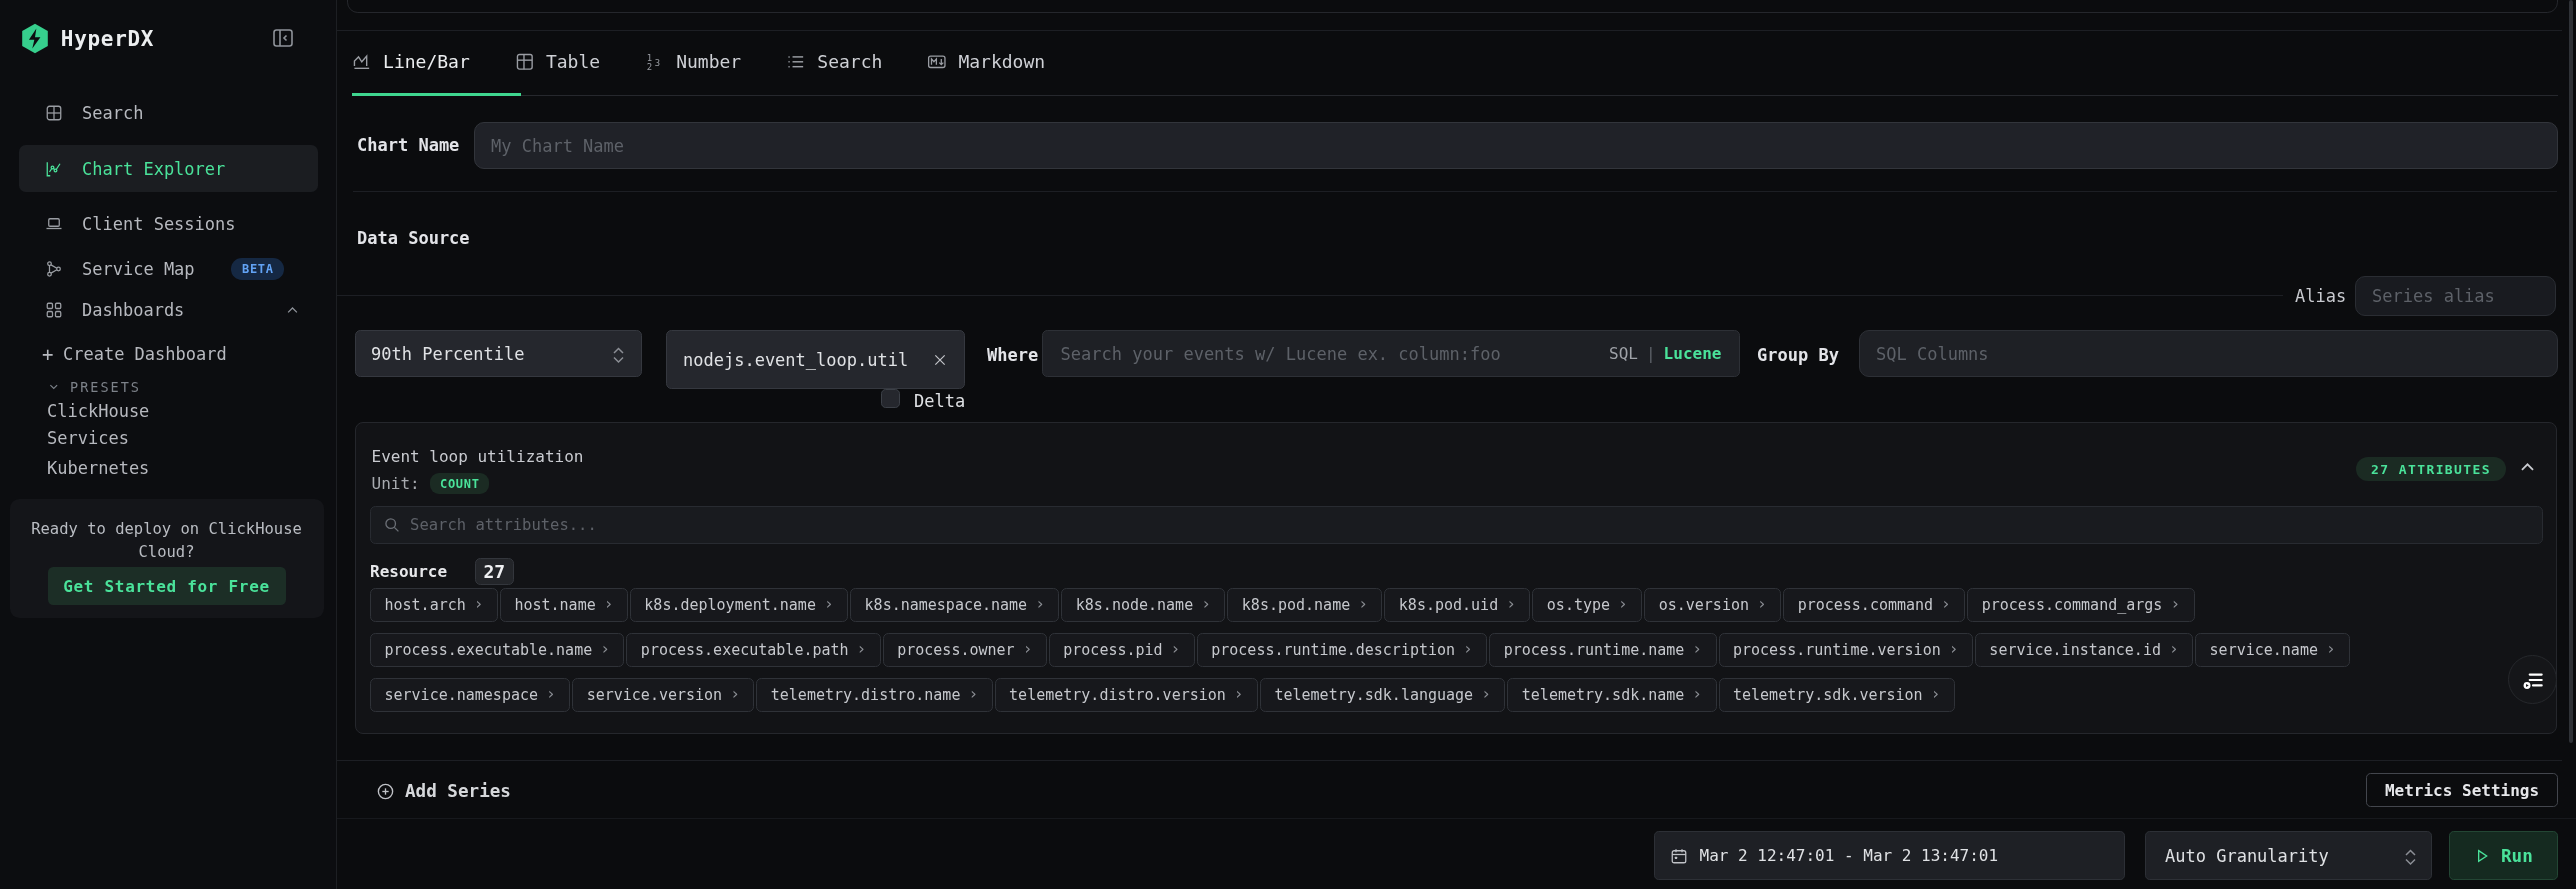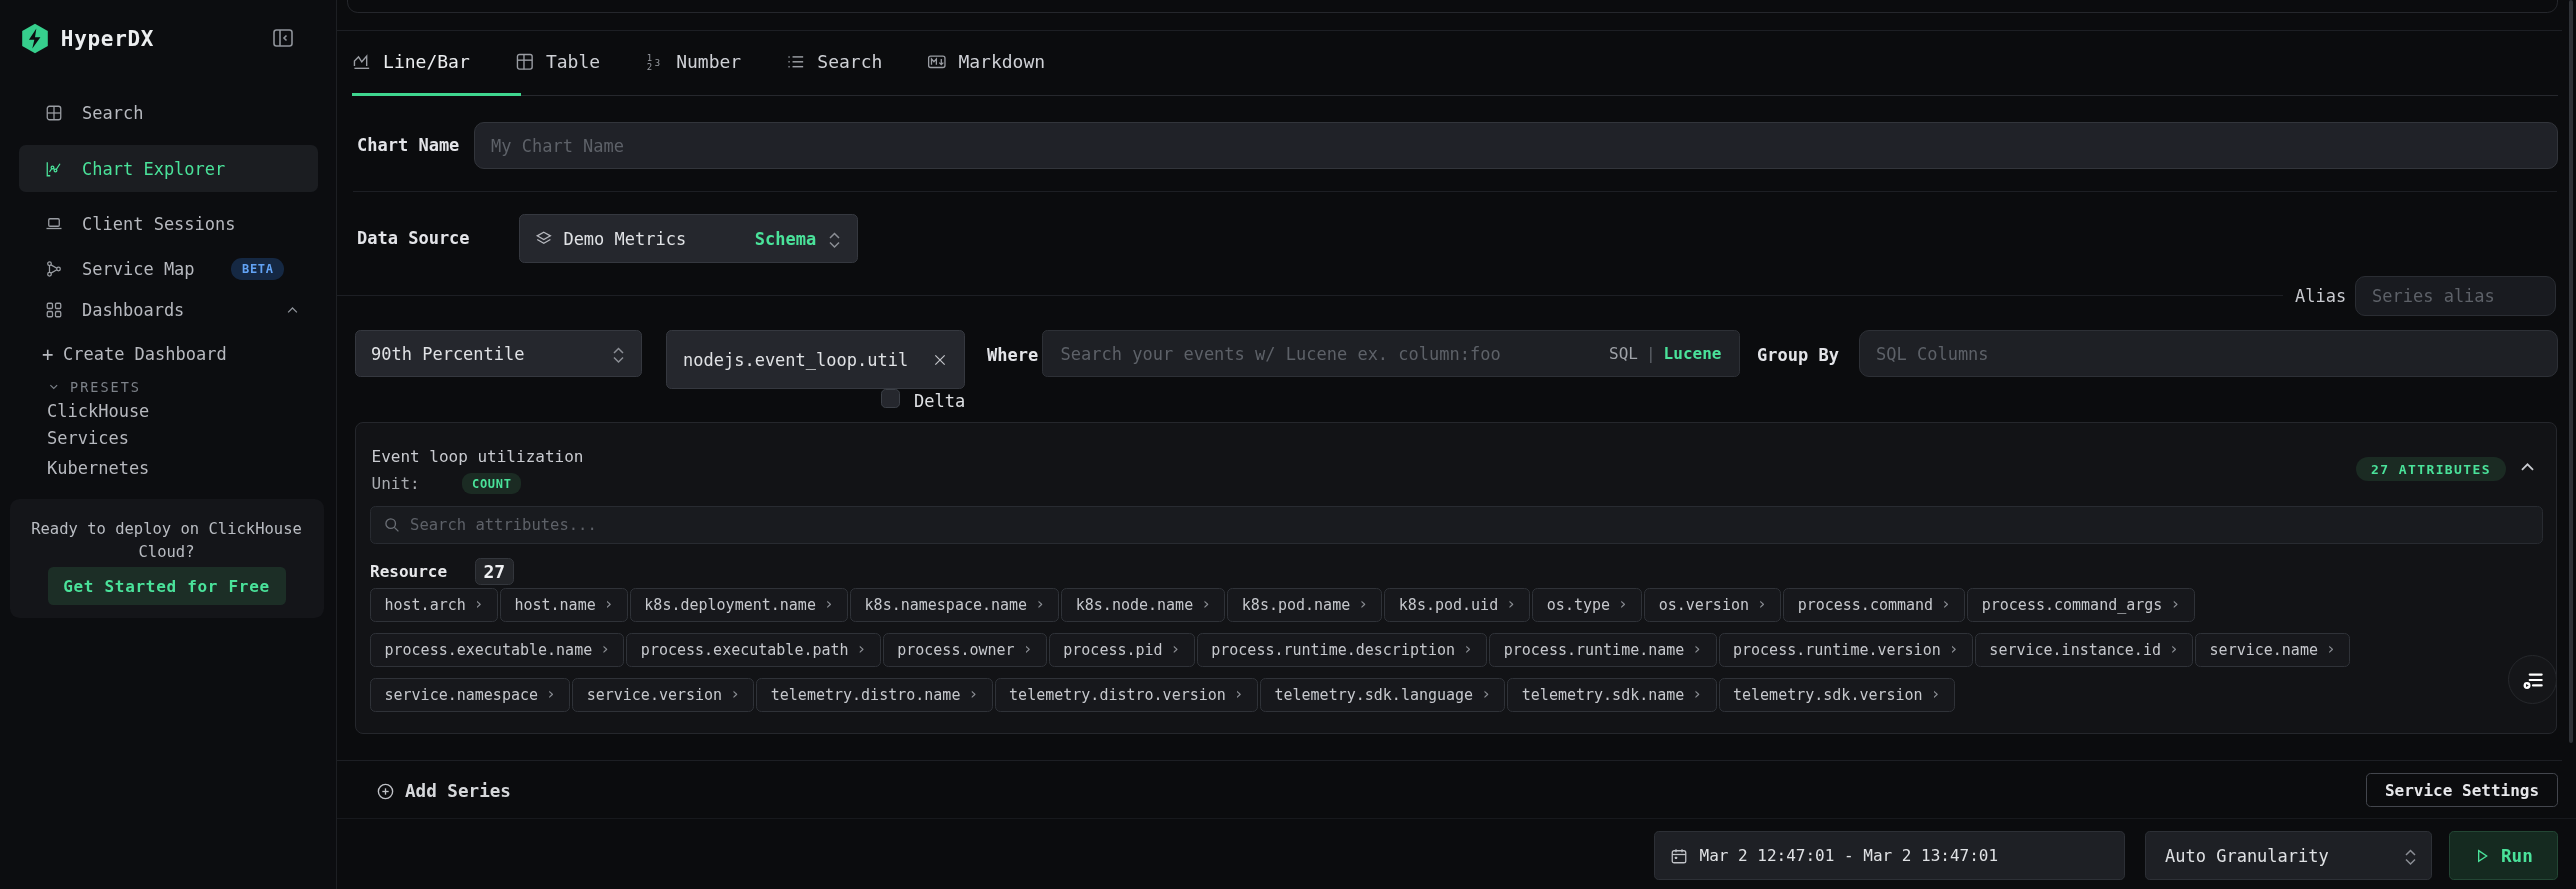--- a/index.html
+++ b/index.html
@@ -88,21 +88,21 @@
   .checkbox { position:absolute; width:19px; height:19px; background:#25272d;
               border:0.7px solid #3c4047; border-radius:4.7px; cursor:pointer; }
 
   
   .panel { position:absolute; left:18px; top:422px; width:2202px; height:312px;
            background:#121316; border:0.7px solid #25272c; border-radius:8px; }
   .panel-title { position:absolute; left:15.5px; top:24px; font-size:16px; color:#c9cbd0; }
   .unit-row { position:absolute; left:15.5px; top:50px; height:21.6px; display:flex;
               align-items:center; gap:10.8px; font-size:16px; color:#a7aaaf; }
   .count-badge { background:#1b2b23; color:#4ae29a; font-size:12px; font-weight:bold;
-                 letter-spacing:0.7px; border-radius:9px; padding:3.4px 9.5px;margin-left:32px; }
+                 letter-spacing:0.7px; border-radius:9px; padding:3.4px 9.5px; }
   .attr-badge { position:absolute; right:50px; top:34px; background:#1b2b23; color:#4ae29a;
                 font-size:13px; font-weight:bold; letter-spacing:1.4px; border-radius:12px;
                 padding:4.7px 15px; }
   .panel-collapse { position:absolute; right:19px; top:35px; width:19px; height:19px;
                     color:#c9cbd0; cursor:pointer; }
   .attr-search { position:absolute; left:14px; top:83px; width:2173px; height:38px;
                  background:#191b1f; border:0.7px solid #282b31; border-radius:5.4px;
                  display:flex; align-items:center; padding:0 12px; gap:9.5px; }
   .attr-search svg { width:17.6px; height:17.6px; color:#6b6f76; flex:0 0 auto; }
   .attr-search input { background:transparent; border:none; outline:none; flex:1;
@@ -324,34 +324,20 @@
   <div class="tab-indicator"></div>
 
   <div class="field-label abs" style="left:20px;top:135px">Chart Name</div>
   <div class="abs" style="left:137px;top:122px;width:2084px;height:47px">
     <input class="text-input" placeholder="My Chart Name" style="">
   </div>
 
   <div class="hdiv" style="left:16px;top:191px;width:2204px"></div>
 
   <div class="field-label abs" style="left:20px;top:228px">Data Source</div>
-  <div class="select-box abs" style="left:182px;top:214px;width:339px;height:49px">
-    <svg width="17.6" height="17.6" viewBox="0 0 24 24" fill="none" stroke="#b7b9bf" stroke-width="1.7">
-      <path d="M12 3 L21 8 12 13 3 8 Z"></path>
-        <path d="M3 13 l9 5 9-5"></path>
-    </svg>
-    <span>Demo Metrics</span>
-    <span class="green" style="margin-left:auto;font-weight:bold">Schema</span>
-    <span class="updown" style="margin-left:0">
-      <svg viewBox="0 0 20 30" fill="none" stroke="currentColor" stroke-width="2">
-          <path d="M4 12 l6-6 6 6"></path>
-          <path d="M4 18 l6 6 6-6"></path>
-        </svg>
-    </span>
-  </div>
 
   <div class="hdiv" style="left:0;top:295px;width:1946px"></div>
   <div class="abs" style="left:1958px;top:286px;font-size:17px;color:#c9cbd0">Alias</div>
   <div class="abs" style="left:2018px;top:276px;width:201px;height:40px">
     <input class="text-input input-dark" placeholder="Series alias" style="">
   </div>
 
   <div class="select-box abs" style="left:18px;top:330px;width:287px;height:47px">
     <span>90th Percentile</span>
     <span class="updown">
@@ -546,21 +532,21 @@
 
   <div class="add-series">
     <svg viewBox="0 0 24 24" fill="none" stroke="currentColor" stroke-width="1.7">
       <circle cx="12" cy="12" r="9"></circle>
         <line x1="12" y1="8" x2="12" y2="16"></line>
         <line x1="8" y1="12" x2="16" y2="12"></line>
     </svg>
     <span>Add Series</span>
   </div>
 
-  <div class="display-settings">Service Settings</div>
+  <div class="display-settings">Metrics Settings</div>
 
   <div class="hdiv" style="left:0;top:818px;width:2239px;background:#17191d"></div>
 
   <div class="date-box">
     <svg viewBox="0 0 24 24" fill="none" stroke="currentColor" stroke-width="1.7">
       <rect x="3" y="5" width="18" height="16" rx="2.5"></rect>
         <line x1="3" y1="10" x2="21" y2="10"></line>
       <line x1="8" y1="3" x2="8" y2="7"></line>
         <line x1="16" y1="3" x2="16" y2="7"></line>
       <rect x="6.5" y="13" width="3" height="3" rx="0.5" fill="currentColor" stroke="none"></rect>

